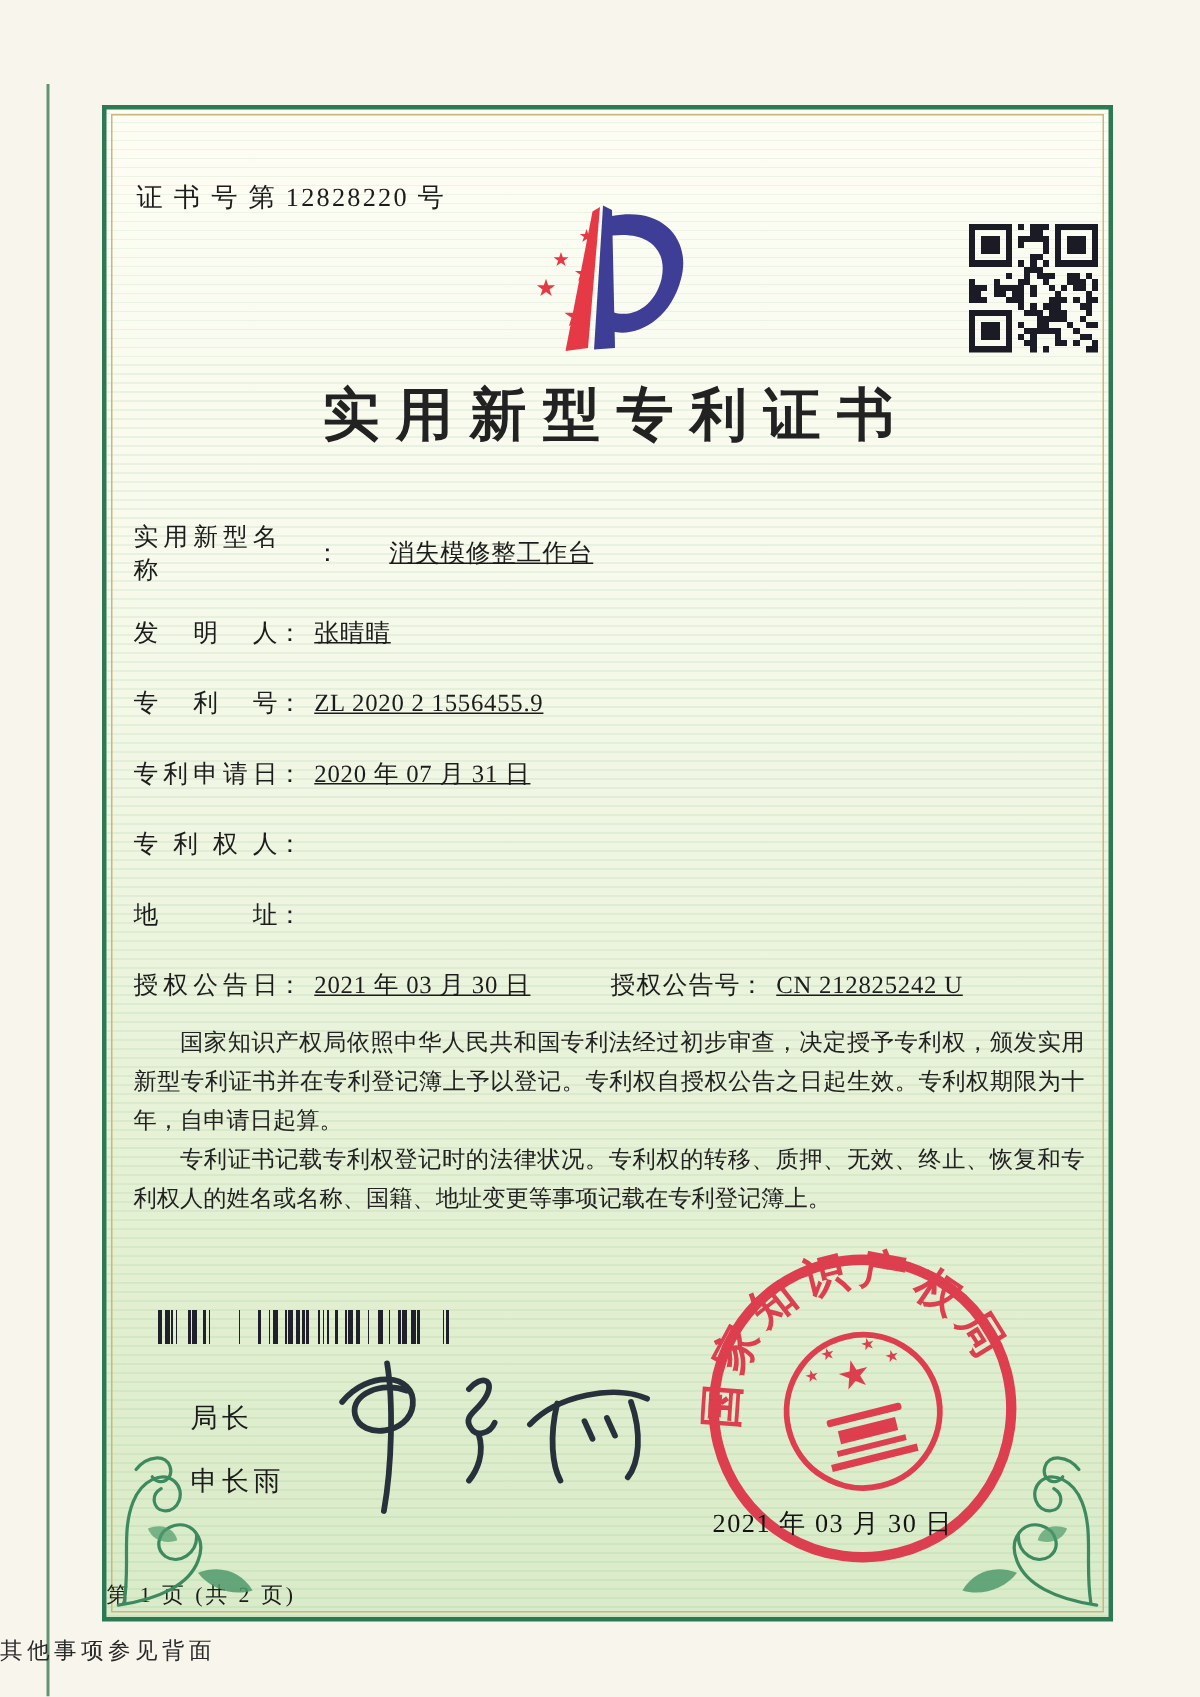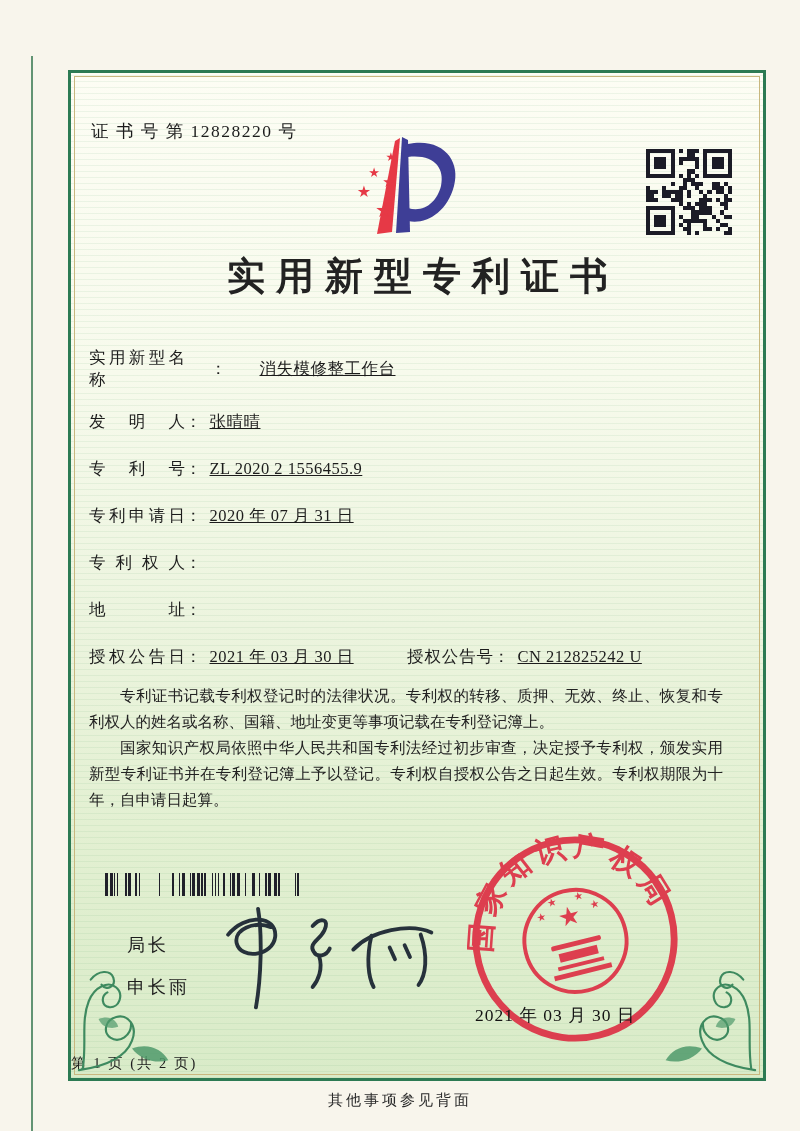--- a/index.html
+++ b/index.html
@@ -12,21 +12,20 @@
   
   .page-edge{position:absolute;left:31px;top:56px;bottom:0;width:2px;background:#3c7a55;opacity:.8;}
 
   
   .cert{
     position:absolute;left:68px;top:70px;width:668px;height:1005px;
     border:3px solid #2c7a53;
     background:
       repeating-linear-gradient(0deg, rgba(96,168,112,0.10) 0px, rgba(96,168,112,0.10) 1px, transparent 1px, transparent 6px),
       linear-gradient(180deg,#fdfdf4 0%,#f7faec 30%,#ecf4de 55%,#e3f0d2 75%,#d9ebc8 100%);
-    padding-left: 24px;
   }
   .cert::before{content:"";position:absolute;inset:3px;border:1px solid #c8b77e;pointer-events:none;}
 
   .cert-number{position:absolute;left:20px;top:46px;font-size:17.5px;letter-spacing:1.5px;}
 
   .logo{position:absolute;left:266px;top:58px;width:132px;height:110px;}
   .qr{position:absolute;left:575px;top:76px;width:86px;height:86px;}
 
   .title{
     position:absolute;left:0;right:0;top:178px;text-align:center;
@@ -51,21 +50,21 @@
   .director{position:absolute;left:56px;top:860px;font-size:18px;letter-spacing:3px;}
   .director div{margin-bottom:18px;}
 
   .signature{position:absolute;left:140px;top:828px;width:230px;height:110px;}
 
   .seal{position:absolute;left:396px;top:758px;width:216px;height:216px;opacity:.93;}
   .seal-date{position:absolute;left:404px;top:930px;font-size:17.5px;letter-spacing:1px;color:#141414;z-index:5;}
 
   .page-info{position:absolute;left:0;right:0;top:981px;text-align:left;font-size:14.5px;letter-spacing:2px;}
 
-  .footer-note{position:absolute;left:0;right:0;top:1091px;text-align:center;font-size:15px;letter-spacing:3px;color:#2a2a2a;}
+  .footer-note{position:absolute;left:0;right:0;top:1091px;font-size:15px;letter-spacing:3px;color:#2a2a2a;}
 
   .flourish{position:absolute;width:118px;height:118px;}
   .flourish.bl{left:2px;bottom:2px;}
   .flourish.br{right:2px;bottom:2px;transform:scaleX(-1);}
 </style>
 </head>
 <body>
 
 <div class="page-edge"></div>
 
@@ -347,22 +346,22 @@
       </span>
       <span class="half2">
         <span class="flabel">授权公告号</span>
           <span class="fcolon">：</span>
         <span class="fvalue">CN 212825242 U</span>
       </span>
     </div>
   </div>
 
   <div class="body-text">
+    <p>国家知识产权局依照中华人民共和国专利法经过初步审查，决定授予专利权，颁发实用新型专利证书并在专利登记簿上予以登记。专利权自授权公告之日起生效。专利权期限为十年，自申请日起算。</p>
     <p>专利证书记载专利权登记时的法律状况。专利权的转移、质押、无效、终止、恢复和专利权人的姓名或名称、国籍、地址变更等事项记载在专利登记簿上。</p>
-    <p>国家知识产权局依照中华人民共和国专利法经过初步审查，决定授予专利权，颁发实用新型专利证书并在专利登记簿上予以登记。专利权自授权公告之日起生效。专利权期限为十年，自申请日起算。</p>
   </div>
 
   <svg class="barcode" id="barcode" viewBox="0 0 200 23" preserveAspectRatio="none" shape-rendering="crispEdges">
       <rect x="0" y="0" width="3" height="23" fill="#20202a"></rect>
       <rect x="5" y="0" width="3" height="23" fill="#20202a"></rect>
       <rect x="9" y="0" width="1" height="23" fill="#20202a"></rect>
       <rect x="12" y="0" width="1" height="23" fill="#20202a"></rect>
       <rect x="20" y="0" width="2" height="23" fill="#20202a"></rect>
       <rect x="23" y="0" width="3" height="23" fill="#20202a"></rect>
       <rect x="30" y="0" width="2" height="23" fill="#20202a"></rect>

